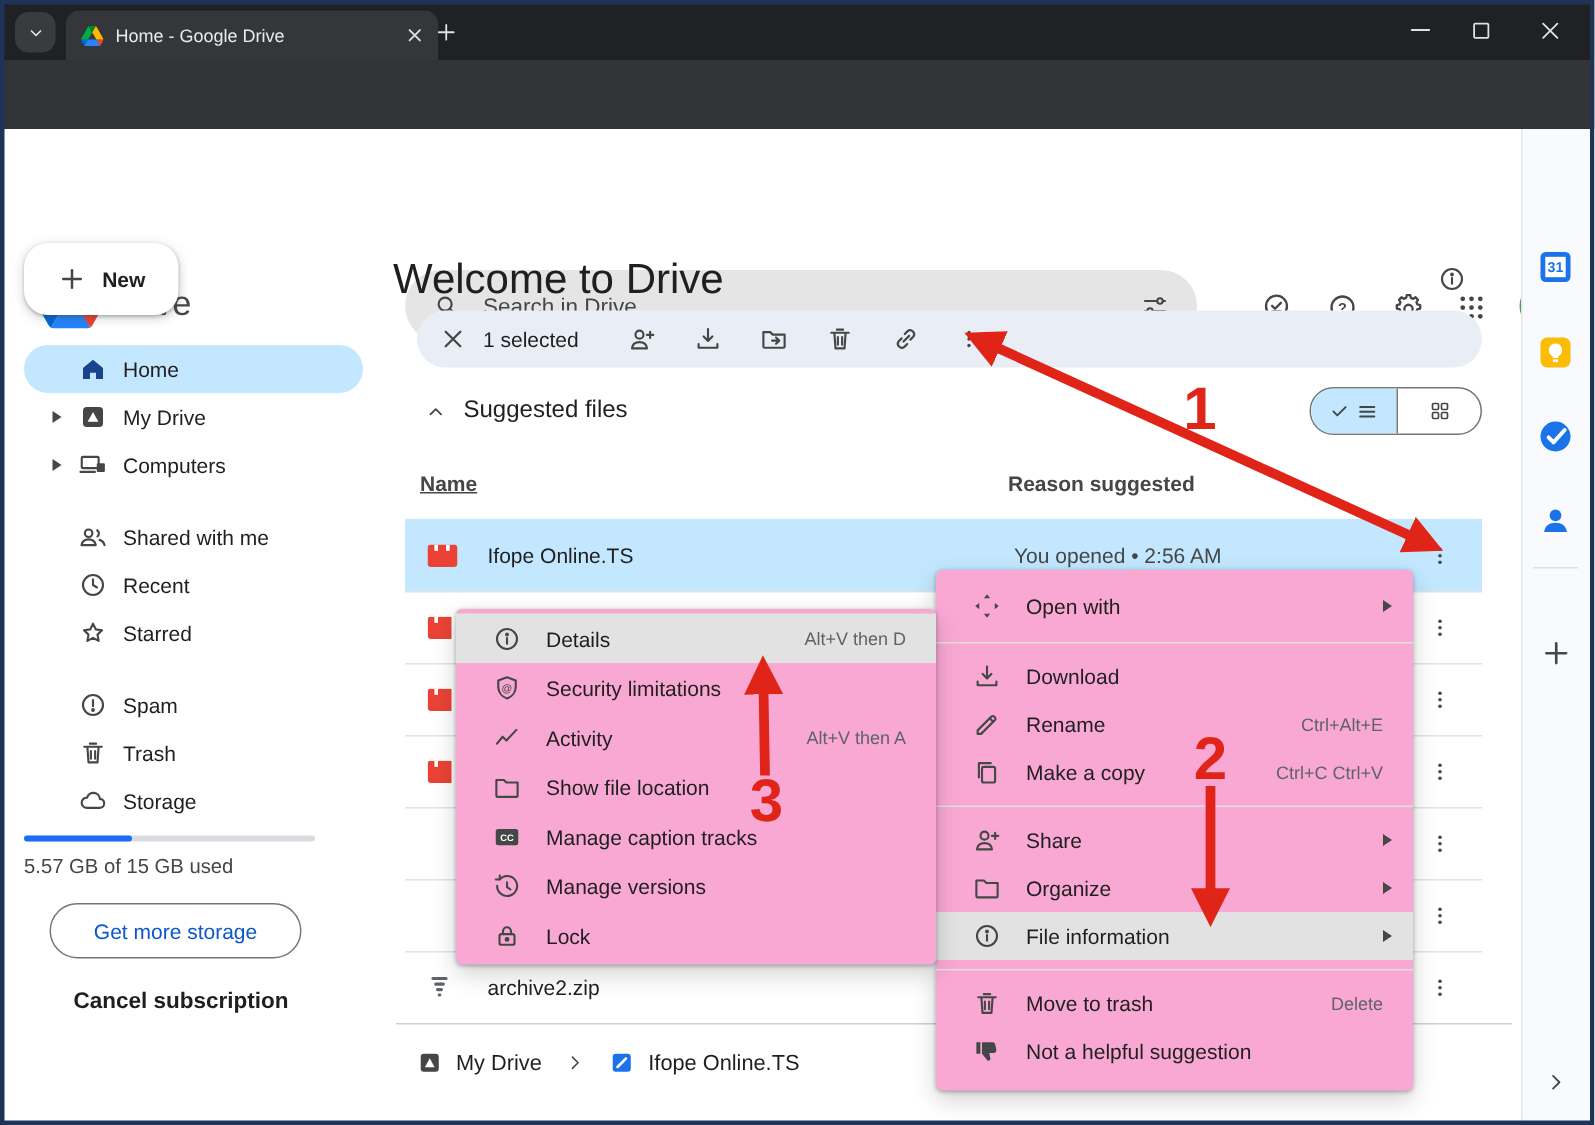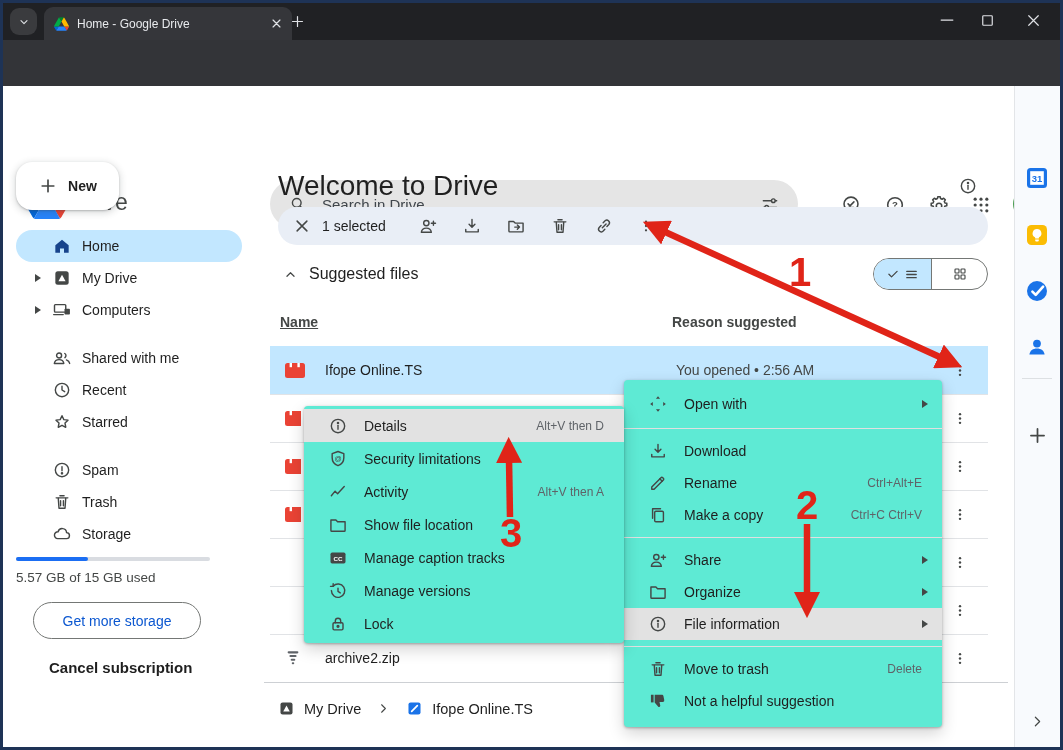--- a/index.html
+++ b/index.html
@@ -49,21 +49,21 @@
   .nav-chev{position:absolute;left:19px;width:0;height:0;border-left:6px solid #444746;
             border-top:4.5px solid transparent;border-bottom:4.5px solid transparent;}
   .nav-spacer{height:16px;}
   #storage-bar{left:16px;top:557px;width:194px;height:4px;border-radius:2px;background:#d9dce1;}
   #storage-fill{height:4px;border-radius:2px;background:#1b6ef3;}
   #storage-text{left:16px;top:570px;font-size:13.5px;color:#444746;}
   #get-more{left:33px;top:602px;width:168px;height:37px;border:1px solid #747775;border-radius:19px;
             justify-content:center;font-size:14px;font-weight:normal;color:#0b57d0;box-sizing:border-box;background:#fff;}
   #cancel-sub{left:49px;top:659px;font-size:15px;font-weight:bold;color:#1f1f1f;}
   
-  #page-title{left:278px;top:170px;font-size:28px;color:#1f1f1f;}
+  #page-title{left:262px;top:170px;font-size:28px;color:#1f1f1f;}
   #sel-toolbar{left:278px;top:207px;width:710px;height:38px;background:#e9eef6;border-radius:19px;padding:0 12px;box-sizing:border-box;}
   #sel-count{font-size:14px;color:#1f1f1f;margin:0 10px 0 8px;}
   .stic{width:20px;margin:0 12px;}
   #section-head{left:282px;top:265px;gap:10px;font-size:16px;color:#1f1f1f;}
   #view-toggle{left:873px;top:258px;width:115px;height:32px;border:1px solid #747775;border-radius:16px;
                box-sizing:border-box;overflow:hidden;display:flex;background:#fff;}
   #vt-list{width:57px;background:#c2e7ff;display:flex;align-items:center;justify-content:center;gap:4px;}
   #vt-grid{flex:1;border-left:1px solid #747775;display:flex;align-items:center;justify-content:center;}
   .colhead{top:314px;font-size:14px;font-weight:bold;color:#444746;}
   #row-sel{left:270px;top:346px;width:718px;height:48px;background:#c2e7ff;}
@@ -73,21 +73,21 @@
   .kebab{width:16px;justify-content:center;}
   .kcol{left:952px;width:16px;height:20px;}
   #archive-row .fname{position:absolute;left:55px;top:4px;font-size:14px;color:#1f1f1f;}
   #bottom-line{left:264px;top:682px;width:744px;height:1px;background:#cdd0d4;}
   #breadcrumb{left:278px;top:700px;gap:9px;font-size:14.5px;color:#1f1f1f;}
   
   #companion{left:1014px;top:86px;width:46px;height:661px;background:#f8fafd;border-left:1px solid #e3e5e8;box-sizing:border-box;}
   .cpic{left:1026px;width:22px;height:22px;justify-content:center;}
   #cp-div{left:1022px;top:378px;width:30px;height:1px;background:#dde0e3;}
   
-  .menu{position:absolute;background:#5eead4;border-radius:4px;
+  .menu{position:absolute;background:#f9a8d4;border-radius:4px;
         box-shadow:0 1px 3px rgba(0,0,0,.3),0 6px 16px rgba(0,0,0,.18);}
   #ctx{left:624px;top:380px;width:318px;padding:6px 0 10px;z-index:20;}
   #sub{left:304px;top:406px;width:320px;padding:3px 0;z-index:21;}
   .m-item{height:32px;display:flex;align-items:center;padding:0 14px 0 24px;}
   .m-item.tall{height:36px;}
   .m-item.hl{background:#e2e2e2;}
   .m-ic{width:20px;margin-right:16px;flex:none;}
   .m-label{font-size:14px;color:#1f1f1f;flex:1;white-space:nowrap;}
   .m-short{font-size:12px;color:#5f6368;margin-right:6px;white-space:nowrap;}
   .m-arrow{width:0;height:0;border-left:6px solid #444746;border-top:4.5px solid transparent;

